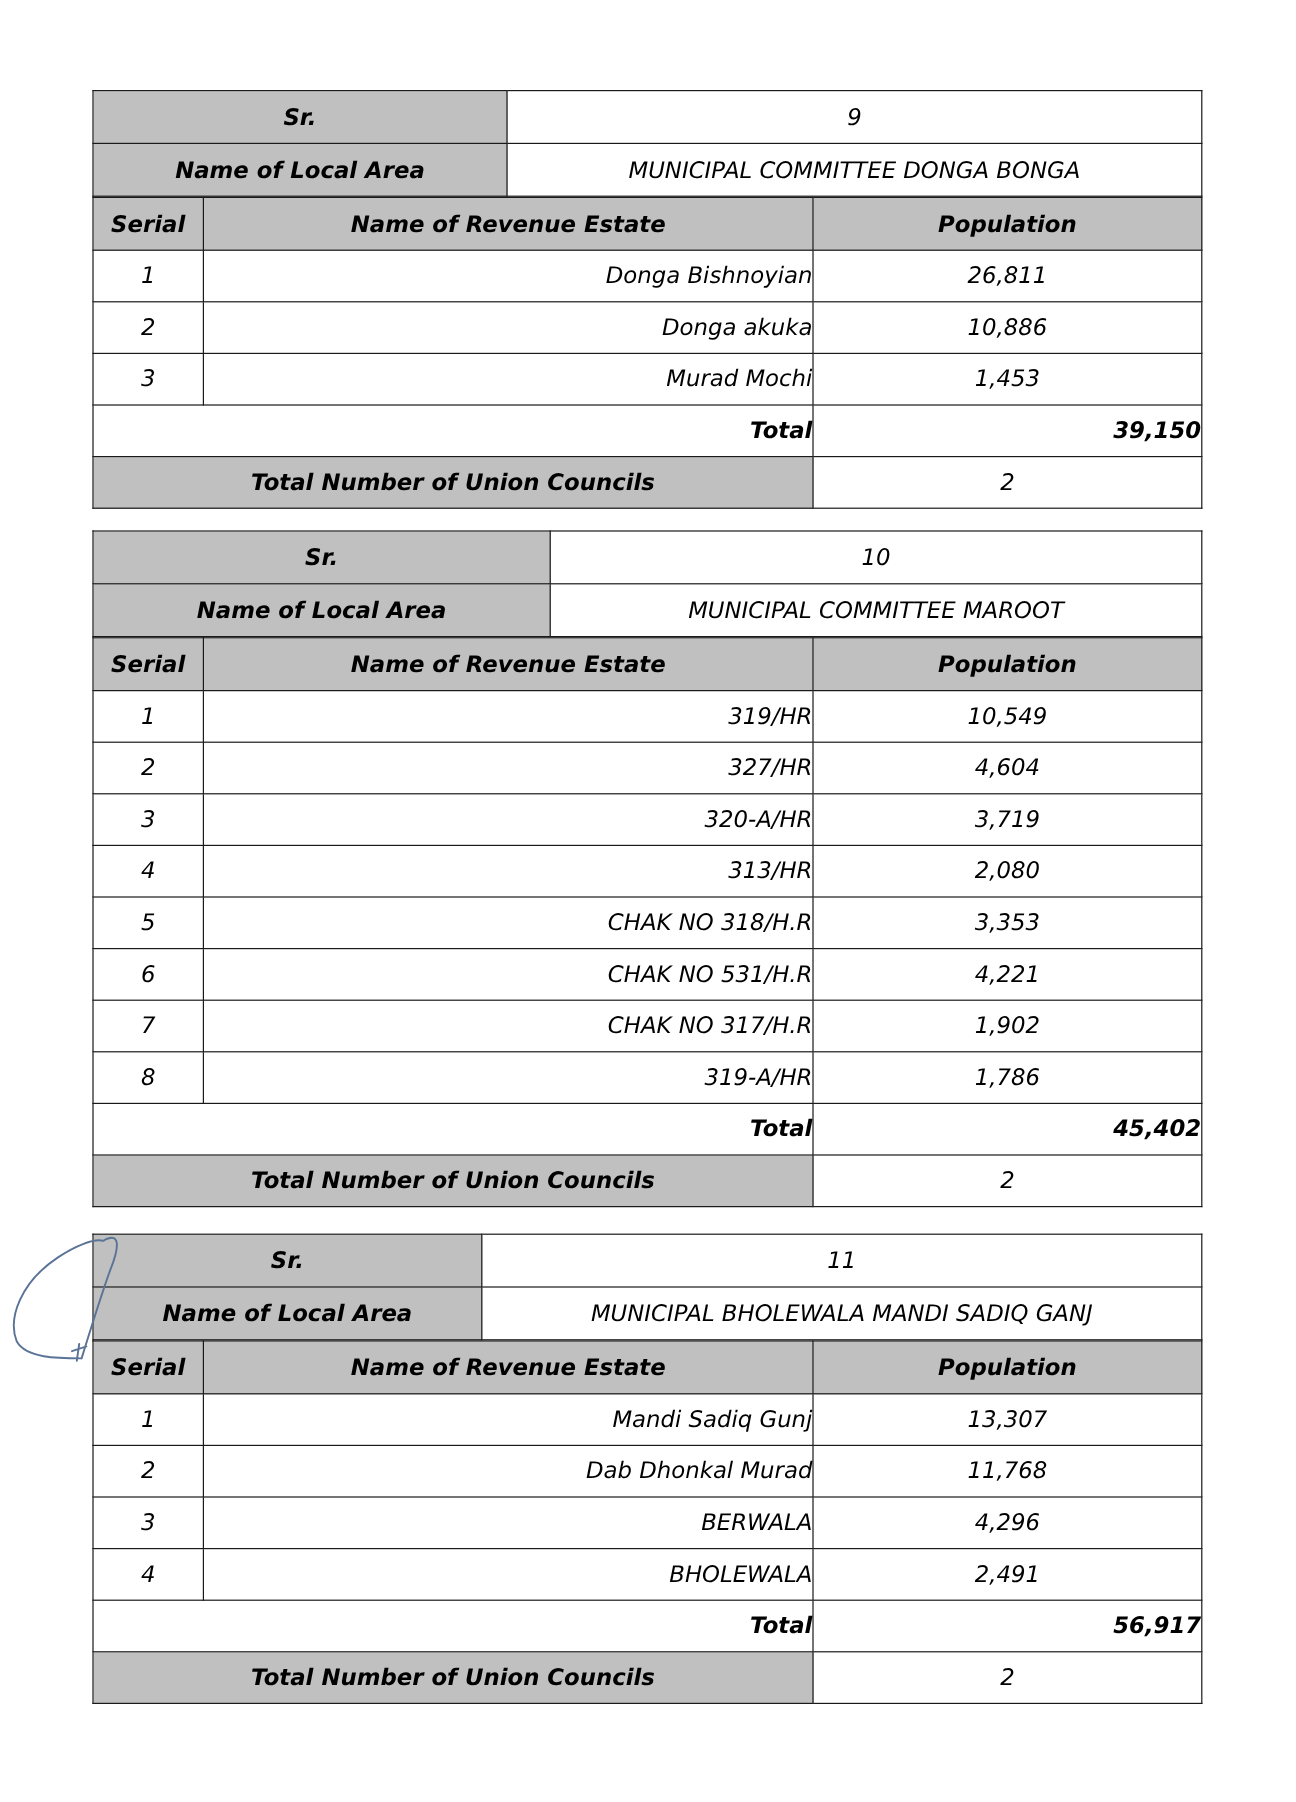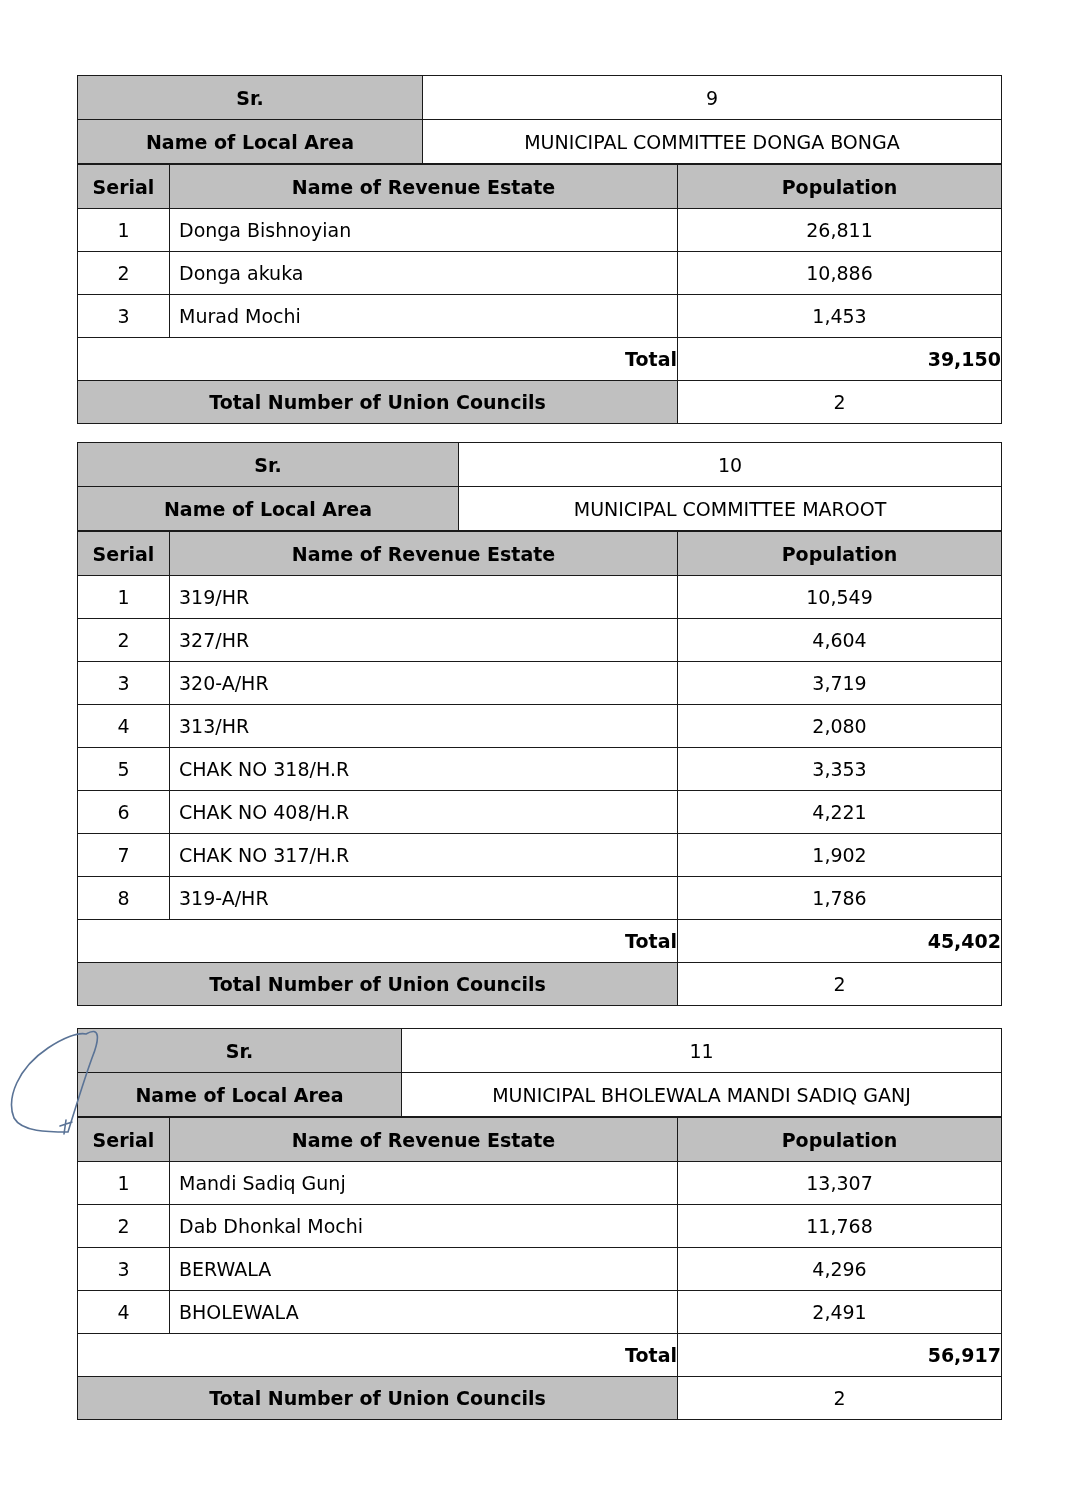--- a/index.html
+++ b/index.html
@@ -1,24 +1,24 @@
 <!DOCTYPE html>
 <html><head>
 <meta charset="utf-8">
 <style>
   html, body { margin:0; padding:0; background:#ffffff; }
   body { width:1080px; height:1502px; position:relative; overflow:hidden;
          font-family:"DejaVu Sans", sans-serif; color:#000; }
-  .block { position:absolute; left:77px; width:925px; }
+  .block { position:absolute; left:77px; width:925px;font-style:italic; }
   table { border-collapse:collapse; width:925px; table-layout:fixed; }
   td { border:1.5px solid #1a1a1a; height:42px; padding:0; font-size:19px;
        text-align:center; vertical-align:middle; }
   .g { background:#c0c0c0; font-weight:bold; }
   .b { font-weight:bold;text-align:right; }
-  .l { text-align:left; padding-left:9px; }
+  .l { text-align:right; padding-left:9px; }
   .head td { height:43px; }
   .signature { position:absolute; left:8px; top:1028px; width:100px; height:110px; }
 </style>
 </head>
 <body>
 
 <div class="block" style="top:75px;">
   <table>
     <colgroup>
         <col style="width:345px">
@@ -129,21 +129,21 @@
           <td class="l">313/HR</td>
           <td>2,080</td>
         </tr>
         <tr>
           <td>5</td>
           <td class="l">CHAK NO 318/H.R</td>
           <td>3,353</td>
         </tr>
         <tr>
           <td>6</td>
-          <td class="l">CHAK NO 408/H.R</td>
+          <td class="l">CHAK NO 531/H.R</td>
           <td>4,221</td>
         </tr>
         <tr>
           <td>7</td>
           <td class="l">CHAK NO 317/H.R</td>
           <td>1,902</td>
         </tr>
         <tr>
           <td>8</td>
           <td class="l">319-A/HR</td>
@@ -194,21 +194,21 @@
     </tr>
     </tbody>
       <tbody>
         <tr>
           <td>1</td>
           <td class="l">Mandi Sadiq Gunj</td>
           <td>13,307</td>
         </tr>
         <tr>
           <td>2</td>
-          <td class="l">Dab Dhonkal Mochi</td>
+          <td class="l">Dab Dhonkal Murad</td>
           <td>11,768</td>
         </tr>
         <tr>
           <td>3</td>
           <td class="l">BERWALA</td>
           <td>4,296</td>
         </tr>
         <tr>
           <td>4</td>
           <td class="l">BHOLEWALA</td>

